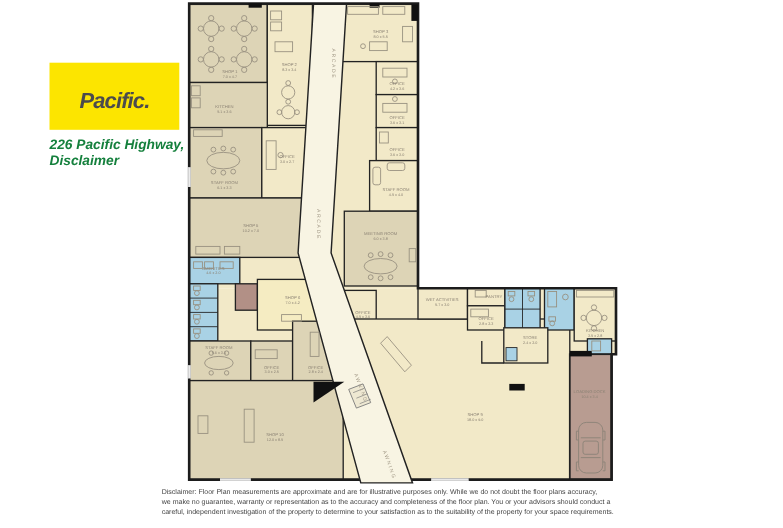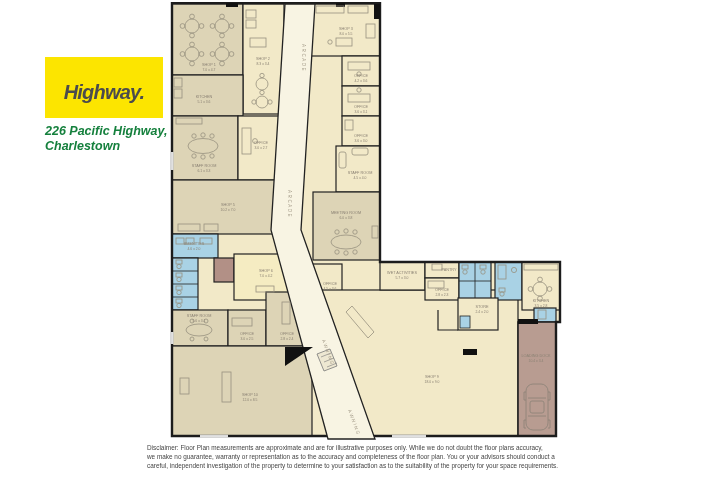--- a/index.html
+++ b/index.html
@@ -16,26 +16,26 @@
   .plan{position:absolute;left:170px;top:2px;}
   svg text{font-family:"Liberation Sans",sans-serif;}
   .rlabel{font-size:3.8px;fill:#8b8274;text-anchor:middle;}
   .rdims{font-size:3.4px;fill:#8b8274;text-anchor:middle;}
   .way{font-size:4.6px;fill:#a39a88;letter-spacing:1.5px;}
 </style>
 </head>
 <body>
 
 <div class="logo">
-  <span class="logo-text">Highway.</span>
+  <span class="logo-text">Pacific.</span>
 </div>
 
 <div class="address">
   <div>226 Pacific Highway,</div>
-  <div>Charlestown</div>
+  <div>Disclaimer</div>
 </div>
 
 <div class="plan">
 <svg width="397" height="440" viewBox="0 0 397 440">
 
   <rect x="2" y="1" width="208" height="259" fill="#f2e9c8"></rect>
   <path d="M2,260 H390 V320 H386 V434 H2 Z" fill="#f2e9c8"></path>
 
   <rect x="2" y="2" width="71" height="71" fill="#ddd4b6" stroke="#222" stroke-width="1.2"></rect>
   <rect x="73" y="2" width="41" height="110" fill="#f2e9c8" stroke="#222" stroke-width="1.2"></rect>

